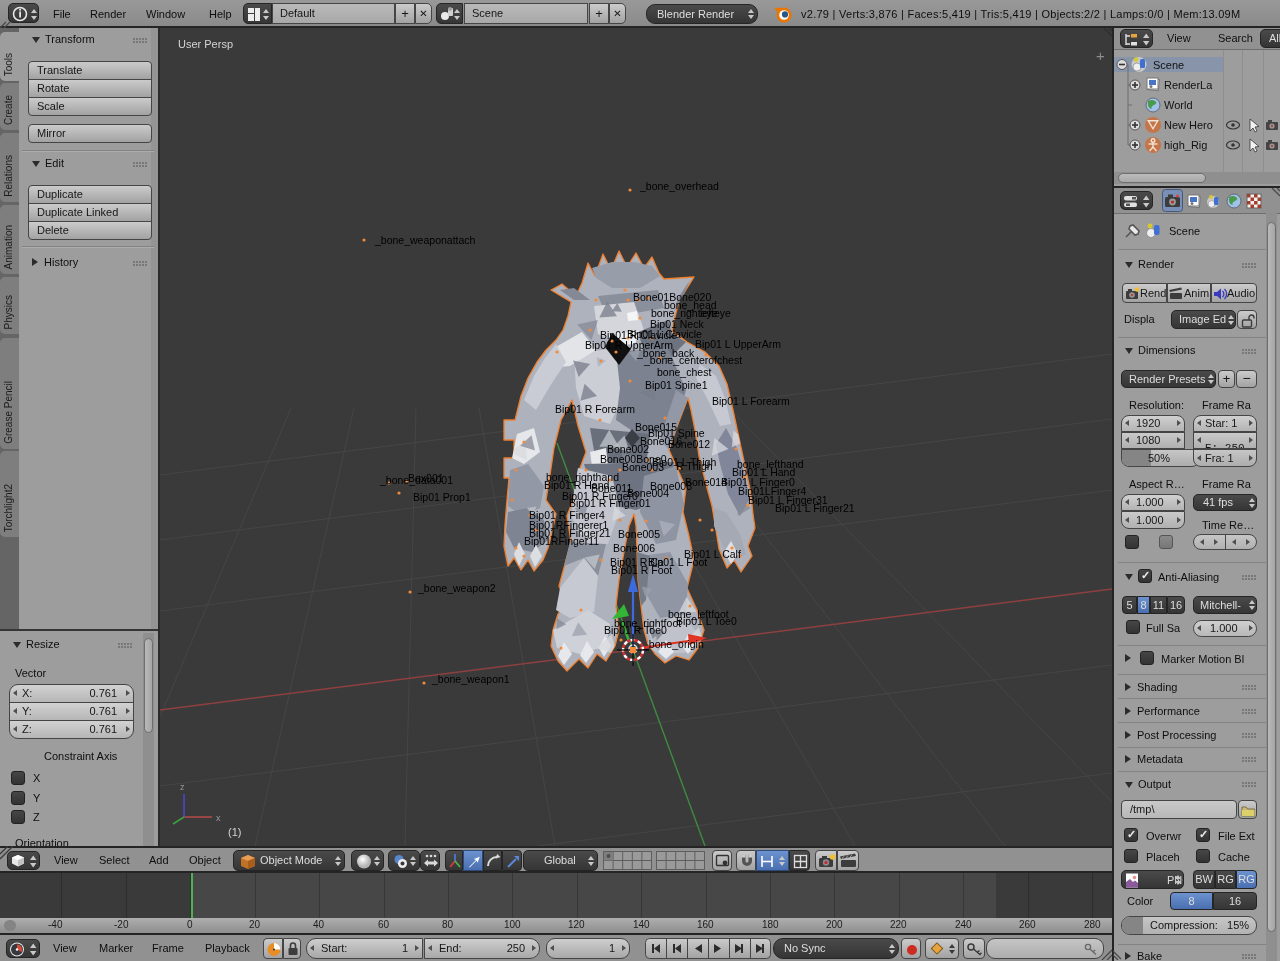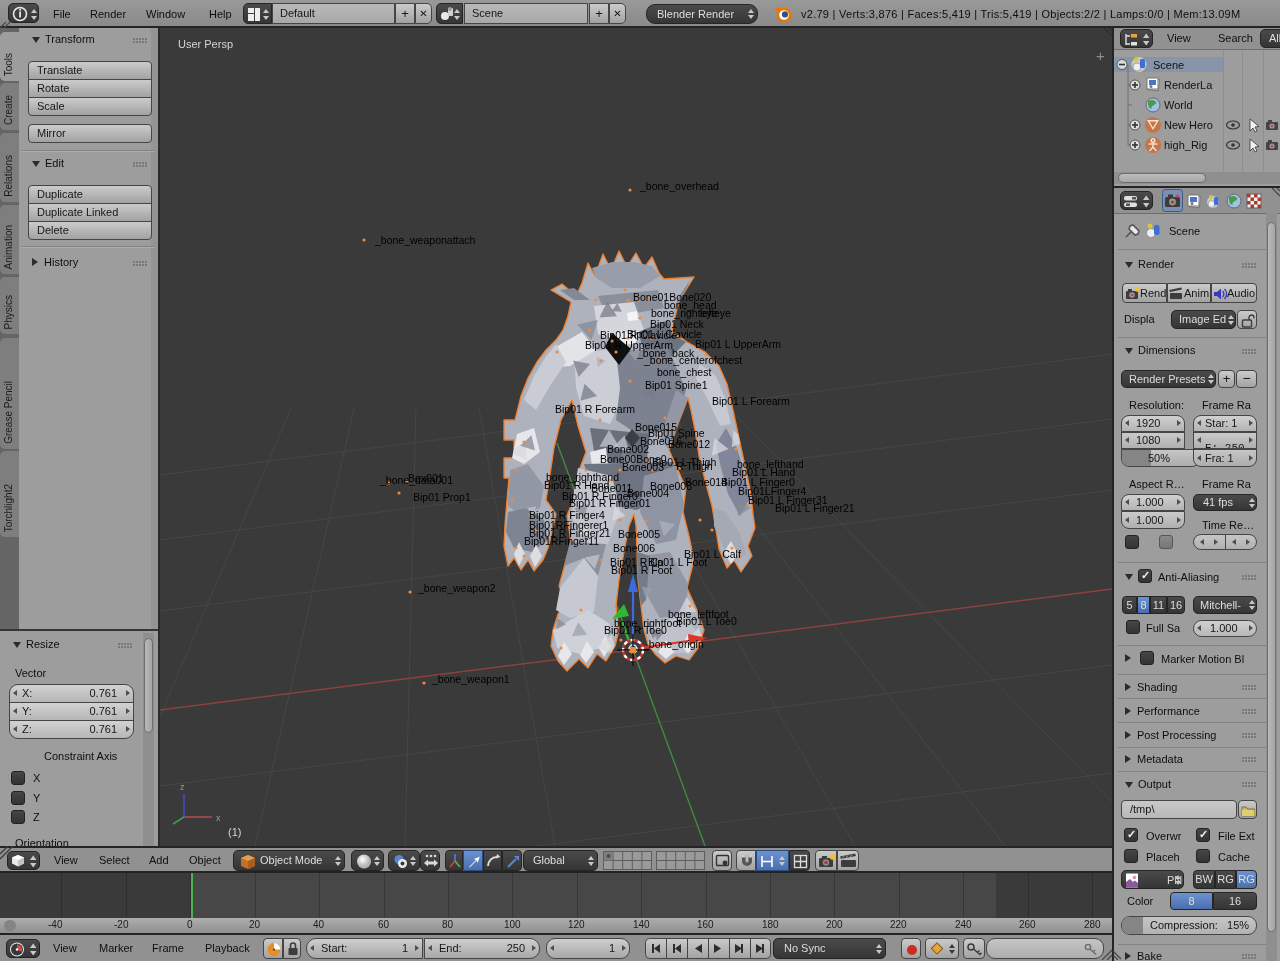--- a/index.html
+++ b/index.html
@@ -479,21 +479,21 @@
           <path d="M13,3 l3.5,3 l-4.5,1.5 z" fill="#ddd"></path>
         </svg>
   </div>
   <div class="dd" style="left:502px;top:2px;width:20px;height:21px;border-radius:0 4px 4px 0;">
     <svg width="20" height="21" style="position:absolute;left:0;top:0;">
           <line x1="5" y1="16" x2="13" y2="8" stroke="#5a87d8" stroke-width="2"></line>
           <path d="M11,5 h5 v5 z" fill="#5a87d8"></path>
         </svg>
   </div>
   <div class="dd" style="left:523px;top:2px;width:75px;height:21px;">
-        <span style="position:absolute;left:9px;top:3px;">Global</span>
+        <span style="position:absolute;left:20px;top:3px;">Global</span>
         <span class="ud">
           <i></i>
           <b></b>
         </span>
       </div>
   <svg width="102" height="21" style="position:absolute;left:603px;top:2px;">
     <g fill="#9a9a9a" stroke="#5e5e5e" stroke-width="1">
       <rect x="0.5" y="1.5" width="48" height="18"></rect>
           <rect x="53.5" y="1.5" width="48" height="18"></rect>
     </g>
@@ -681,21 +681,21 @@
       <path d="M36,6 v9 l-6,-4.5 z"></path>
           <rect x="28" y="6" width="2" height="9"></rect>
       <path d="M57,6 v9 l-7,-4.5 z"></path>
       <path d="M69,6 v9 l7,-4.5 z"></path>
       <path d="M90,6 v9 l7,-4.5 z"></path>
           <rect x="96" y="6" width="2" height="9"></rect>
       <path d="M111,6 v9 l7,-4.5 z"></path>
           <rect x="117" y="6" width="2" height="9"></rect>
     </g>
   </svg>
-  <div class="dd" style="left:773px;top:3px;width:113px;height:21px;">
+  <div class="dd" style="left:773px;top:3px;width:126px;height:21px;border-radius:10px;">
         <span style="position:absolute;left:10px;top:3px;">No Sync</span>
         <span class="ud">
           <i></i>
           <b></b>
         </span>
       </div>
   <div class="btn" style="left:901px;top:3px;width:20px;height:21px;">
         <div style="position:absolute;left:5px;top:5.5px;width:10px;height:10px;border-radius:50%;background:#cc2d20;"></div>
       </div>
   <div class="btn" style="left:925px;top:3px;width:34px;height:21px;">

